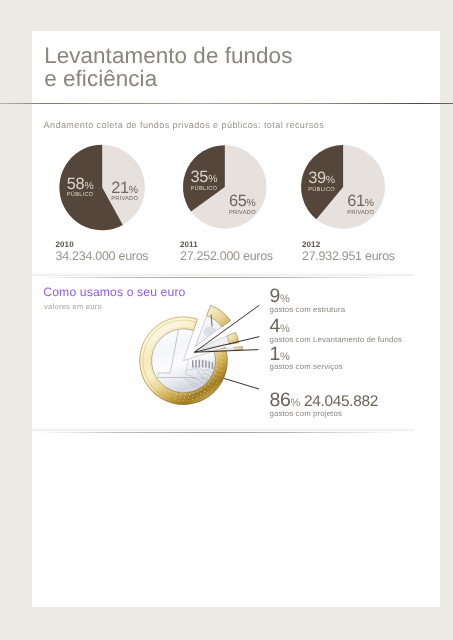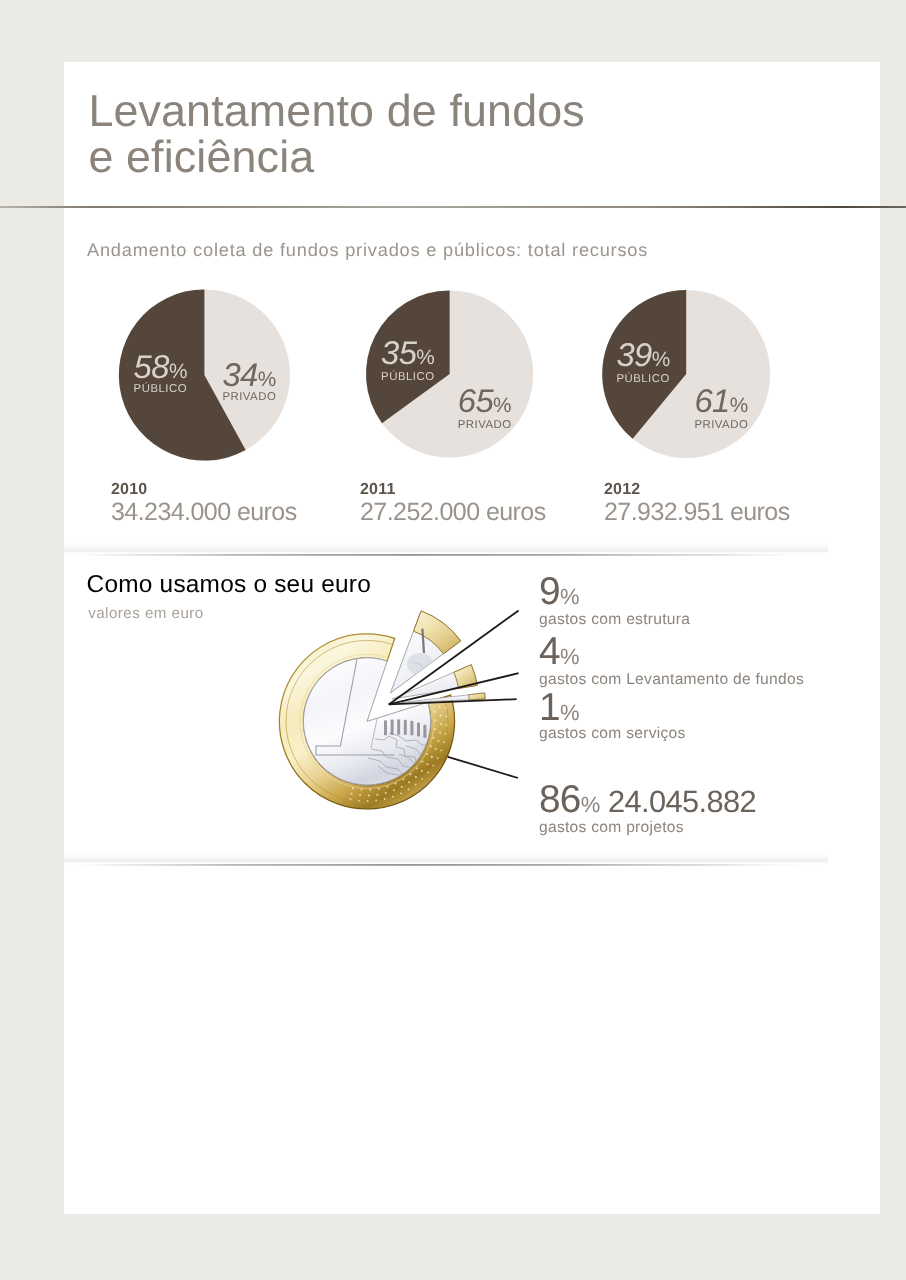--- a/index.html
+++ b/index.html
@@ -14,26 +14,26 @@
   .title div{white-space:nowrap;}
   .hrule{position:absolute;left:0;top:102px;width:453px;height:3px;}
 
   
   .sep{position:absolute;}
 
   .caption{position:absolute;font-size:9.1px;color:#9b948d;letter-spacing:0.4px;z-index:5;white-space:nowrap;}
 
   .pies{position:absolute;left:0;top:0;width:382px;height:576px;}
   .pie-lbl{position:absolute;text-align:center;white-space:nowrap;}
-  .big{font-size:16.4px;letter-spacing:-0.3px;font-style:italic;}
+  .big{font-size:16.4px;letter-spacing:-0.3px;}
   .pct{font-size:10.4px;letter-spacing:-0.1px;}
   .sub{font-size:5.7px;letter-spacing:0.25px;display:block;margin-top:-1.2px;}
   .year{position:absolute;font-size:8px;font-weight:bold;color:#5d554c;letter-spacing:0.1px;text-align:right;}
 
-  .h2{position:absolute;font-size:12.2px;color:#000000;letter-spacing:0.12px;white-space:nowrap;}
+  .h2{position:absolute;font-size:12.2px;color:#8b5cf6;letter-spacing:0.12px;white-space:nowrap;}
   .h2sub{position:absolute;font-size:7.6px;color:#a9a29b;letter-spacing:0.22px;white-space:nowrap;}
   .coin{position:absolute;}
   .eitem{position:absolute;white-space:nowrap;color:#6f675f;line-height:1;}
   .eitem .ev{font-size:19.4px;letter-spacing:-0.35px;color:#6b635b;}
   .eitem .ep{font-size:11px;letter-spacing:-0.1px;color:#8d857d;}
   .eitem .ea{font-size:15.4px;letter-spacing:-0.3px;color:#6b635b;}
   .eitem .el{display:block;font-size:7.8px;line-height:1;letter-spacing:0.14px;color:#8d857d;margin-top:-0.8px;}
   .amount{position:absolute;font-size:12.5px;color:#9a938c;letter-spacing:-0.28px;white-space:nowrap;}
 </style>
 </head>
@@ -51,21 +51,21 @@
       <circle cx="70.2" cy="156.5" r="42.8" fill="#e6e1dc"></circle>
       <path d="M 70.2 156.5 L 70.2 113.7 A 42.8 42.8 0 1 0 90.82 194.01 Z" fill="#54463a"></path>
       <circle cx="192.8" cy="156" r="41.8" fill="#e6e1dc"></circle>
       <path d="M 192.8 156 L 192.8 114.2 A 41.8 41.8 0 0 0 158.98 180.57 Z" fill="#54463a"></path>
       <circle cx="311.1" cy="156" r="42" fill="#e6e1dc"></circle>
       <path d="M 311.1 156 L 311.1 114 A 42 42 0 0 0 284.33 188.36 Z" fill="#54463a"></path>
     </svg>
 
   <div id="pie-labels">
       <div class="pie-lbl" style="left: 34.8px; top: 143.5px; text-align: left; color: rgb(217, 210, 201);"><span class="big">58</span><span class="pct">%</span><span class="sub">PÚBLICO</span></div>
-      <div class="pie-lbl" style="left: 79.2px; top: 147.5px; text-align: left; color: rgb(111, 103, 95);"><span class="big">34</span><span class="pct">%</span><span class="sub">PRIVADO</span></div>
+      <div class="pie-lbl" style="left: 79.2px; top: 147.5px; text-align: left; color: rgb(111, 103, 95);"><span class="big">21</span><span class="pct">%</span><span class="sub">PRIVADO</span></div>
       <div class="year" style="left: 23.5px; top: 209px;">2010</div>
       <div class="amount" style="left: 23.5px; top: 218.3px;">34.234.000 euros</div>
       <div class="pie-lbl" style="left: 158.5px; top: 136.9px; text-align: right; color: rgb(217, 210, 201);"><span class="big">35</span><span class="pct">%</span><span class="sub">PÚBLICO</span></div>
       <div class="pie-lbl" style="left: 196.9px; top: 161px; text-align: left; color: rgb(111, 103, 95);"><span class="big">65</span><span class="pct">%</span><span class="sub">PRIVADO</span></div>
       <div class="year" style="left: 148px; top: 209px;">2011</div>
       <div class="amount" style="left: 148px; top: 218.3px;">27.252.000 euros</div>
       <div class="pie-lbl" style="left: 276.2px; top: 137.7px; text-align: left; color: rgb(217, 210, 201);"><span class="big">39</span><span class="pct">%</span><span class="sub">PÚBLICO</span></div>
       <div class="pie-lbl" style="left: 315.2px; top: 161.1px; text-align: left; color: rgb(111, 103, 95);"><span class="big">61</span><span class="pct">%</span><span class="sub">PRIVADO</span></div>
       <div class="year" style="left: 270px; top: 209px;">2012</div>
       <div class="amount" style="left: 270px; top: 218.3px;">27.932.951 euros</div>

